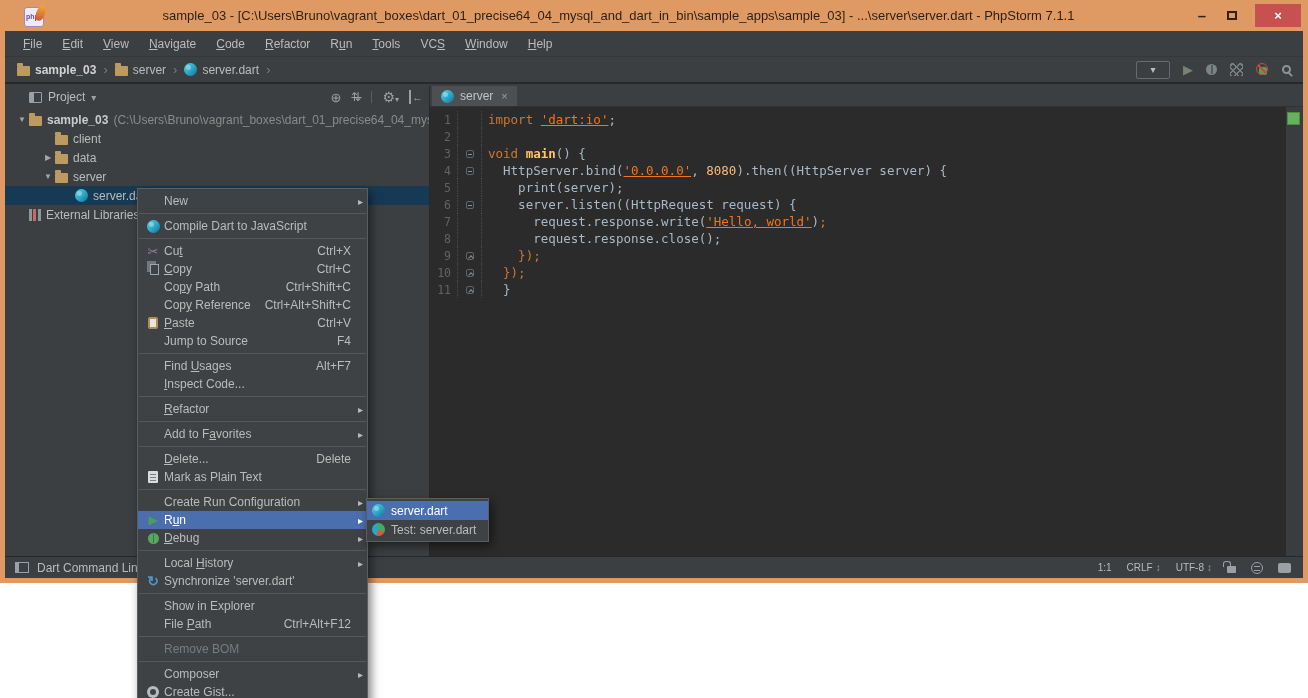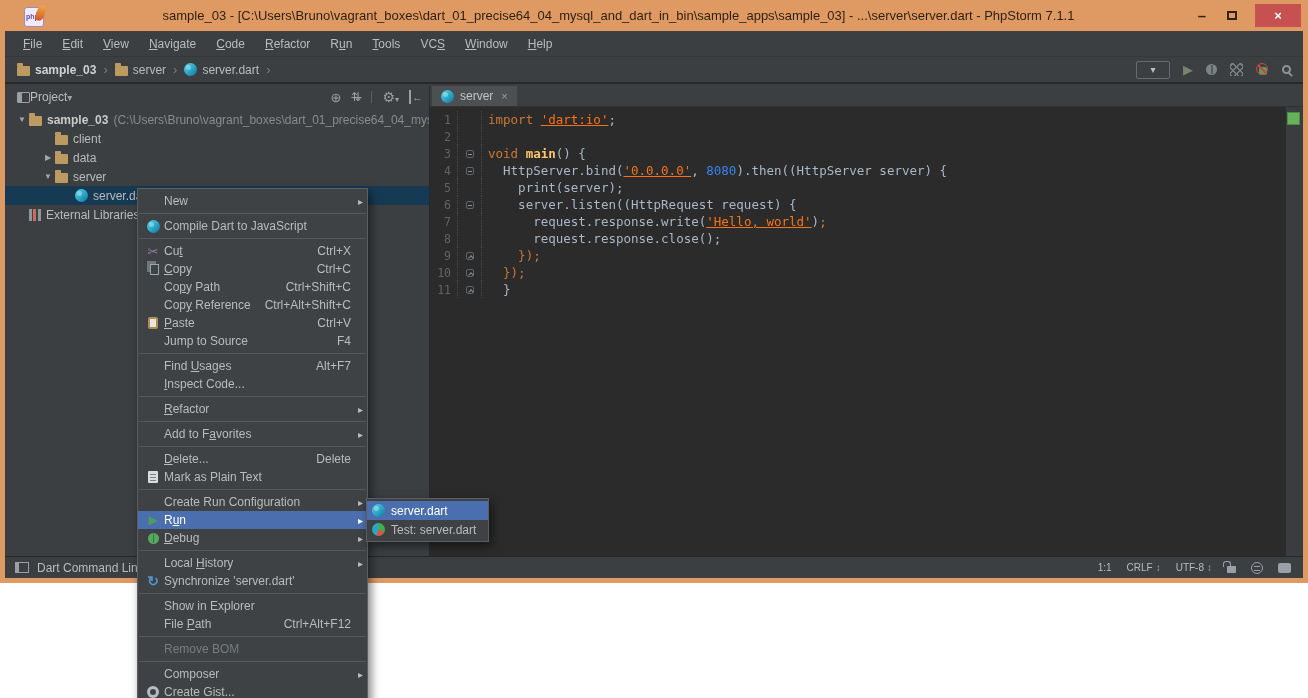--- a/index.html
+++ b/index.html
@@ -35,21 +35,21 @@
   .navbar { height:27px; border-bottom:2px solid #282828; display:flex; align-items:center; position:relative; }
   .crumbs { display:flex; align-items:center; padding-left:12px; }
   .crumb { display:flex; align-items:center; gap:5px; }
   .crumb-label.b { font-weight:bold; color:#D2D2D2; }
   .crumb-sep { color:#7A7E80; margin:0 7px; font-size:13px; }
   .nav-right { position:absolute; right:12px; top:0; height:100%; display:flex; align-items:center; gap:13px; }
 
   
   .main { position:absolute; left:0; top:55px; right:0; bottom:22px; display:flex; }
   .project-panel { width:425px; background:#3C3F41; border-right:1px solid #282828; position:relative; overflow:hidden; }
-  .pp-header { height:22px; display:flex; align-items:center; padding-left:12px; color:#BBBBBB; position:relative; }
+  .pp-header { height:22px; display:flex; align-items:center; padding-left:24px; gap:6px; color:#BBBBBB; position:relative; }
   .project-tab-icon { width:13px; height:11px; border:1px solid #9AA0A6; background:linear-gradient(90deg,#9AA0A6 0 4px,transparent 4px); border-radius:1px; }
   .pp-caret::before { content:"\25BE"; font-size:10px; color:#9DA0A3; }
   .pp-tools { position:absolute; right:6px; top:0; height:22px; display:flex; align-items:center; gap:10px; }
   .tree { position:absolute; left:0; top:24px; right:0; bottom:0; }
   .tree-row { height:19px; display:flex; align-items:center; white-space:nowrap; overflow:hidden; }
   .tree-row.sel { background:#173A54; }
   .tree-arrow { width:14px; font-size:8px; color:#A3A6A8; text-align:center; flex:0 0 auto; }
   .tree-label { margin-left:5px; color:#BBBBBB; }
   .tree-label.b { font-weight:bold; color:#CACACA; }
   .tree-extra { color:#8A8A8A; margin-left:5px; }
@@ -59,21 +59,21 @@
   .tab { display:flex; align-items:center; gap:6px; padding:0 9px; background:#4C5053; color:#C3C3C3; }
   .tab-close { color:#9AA0A6; font-size:11px; margin-left:2px; }
   .code-area { position:absolute; left:0; top:21px; right:0; bottom:0; font-family:"DejaVu Sans Mono", monospace;
                font-size:12.5px; padding-top:4px; }
   .cl { height:17px; display:flex; align-items:center; }
   .ln { width:28px; flex:0 0 auto; padding-right:6px; border-right:1px dotted #48494B; height:100%;
         display:flex; align-items:center; justify-content:flex-end; color:#606366; font-size:11.5px; }
   .foldcol { width:24px; flex:0 0 auto; height:100%; display:flex; align-items:center; justify-content:center;
              border-right:1px dotted #48494B; }
   .codetext { white-space:pre; padding-left:6px; }
-  .tk-k { color:#CC7832; } .tk-s { color:#f97316;text-decoration:underline; } .tk-n { color:#3b82f6; }
+  .tk-k { color:#CC7832; } .tk-s { color:#f97316;text-decoration:underline; } .tk-n { color:#fdba74; }
   .tk-f { color:#FFC66D; font-weight:bold; } .tk-p { color:#A9B7C6; }
   .fold-open, .fold-close { width:8px; height:8px; border:1px solid #5F6468; border-radius:2px; position:relative; display:inline-block; }
   .fold-open::after { content:""; position:absolute; left:1px; right:1px; top:3px; height:1px; background:#8A8F93; }
   .fold-close::after { content:""; position:absolute; left:2px; top:3px; width:3px; height:3px;
                        border-left:1px solid #8A8F93; border-top:1px solid #8A8F93; transform:rotate(45deg); }
   .val-strip { position:absolute; right:0; top:0; bottom:0; width:17px; background:#3A3D3F; }
   .green-sq { position:absolute; right:3px; top:5px; width:13px; height:13px; background:#68B15C; border:1px solid #4E8A44; }
 
   
   .statusbar { position:absolute; left:0; bottom:0; right:0; height:22px; background:#3C3F41;

